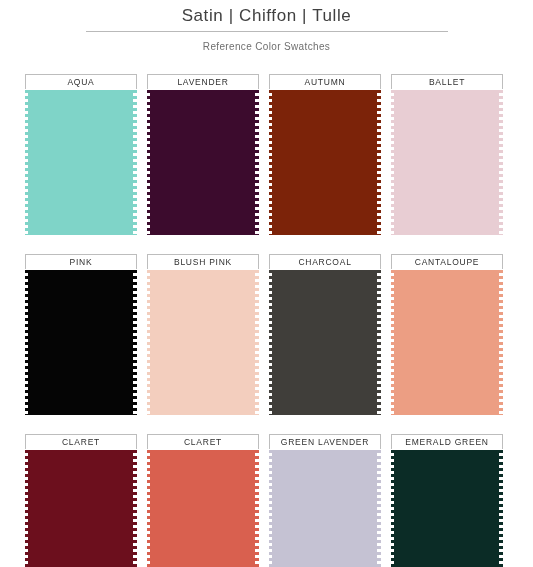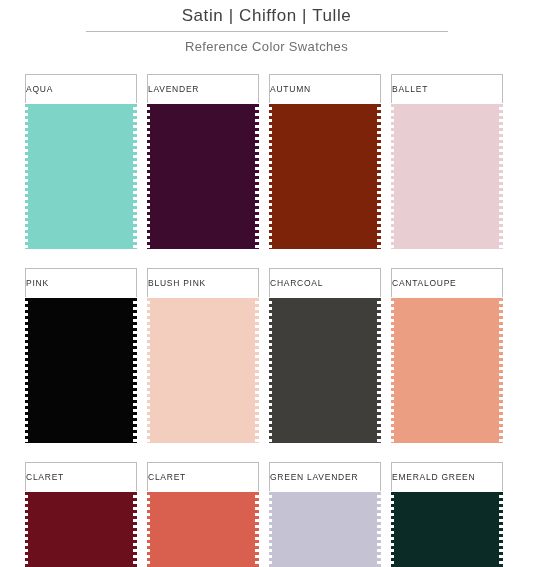--- a/index.html
+++ b/index.html
@@ -40,21 +40,21 @@
     justify-content: center;
     margin-top: 3px;
   }
   .rule {
     width: 362px;
     height: 1px;
     background: #b9b9b9;
   }
   .subtitle {
     font-family: "Liberation Sans", sans-serif;
-    font-size: 13px;
+    font-size: 10px;
     font-weight: 400;
     letter-spacing: 0.35px;
     color: #6f6f6f;
     margin: 9px 0 0 0;
     line-height: 12px;
   }
 
   
   .grid {
     position: absolute;
@@ -66,27 +66,28 @@
     column-gap: 10px;
     row-gap: 19px;
   }
 
   .swatch {
     width: 112px;
   }
 
   .label-box {
     position: relative;
-    height: 29px;
+    height: 15px;
     box-sizing: border-box;
     border: 1px solid #bdbdbd;
     border-bottom: none;
     background: #ffffff;
     display: flex;
     align-items: center;
+    justify-content: center;
   }
   
   .label-box::after {
     content: "";
     position: absolute;
     left: 3px;
     right: 3px;
     bottom: -1px;
     height: 2px;
     background: #ffffff;

